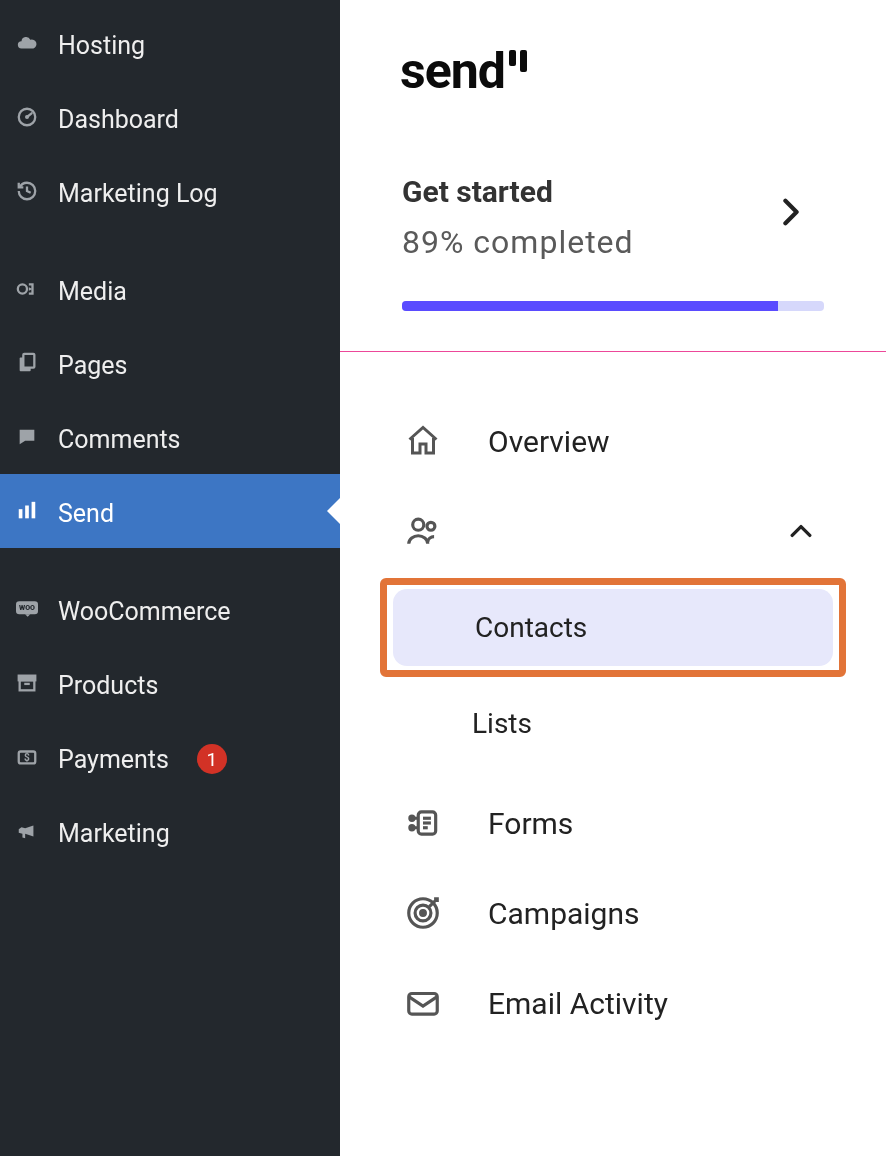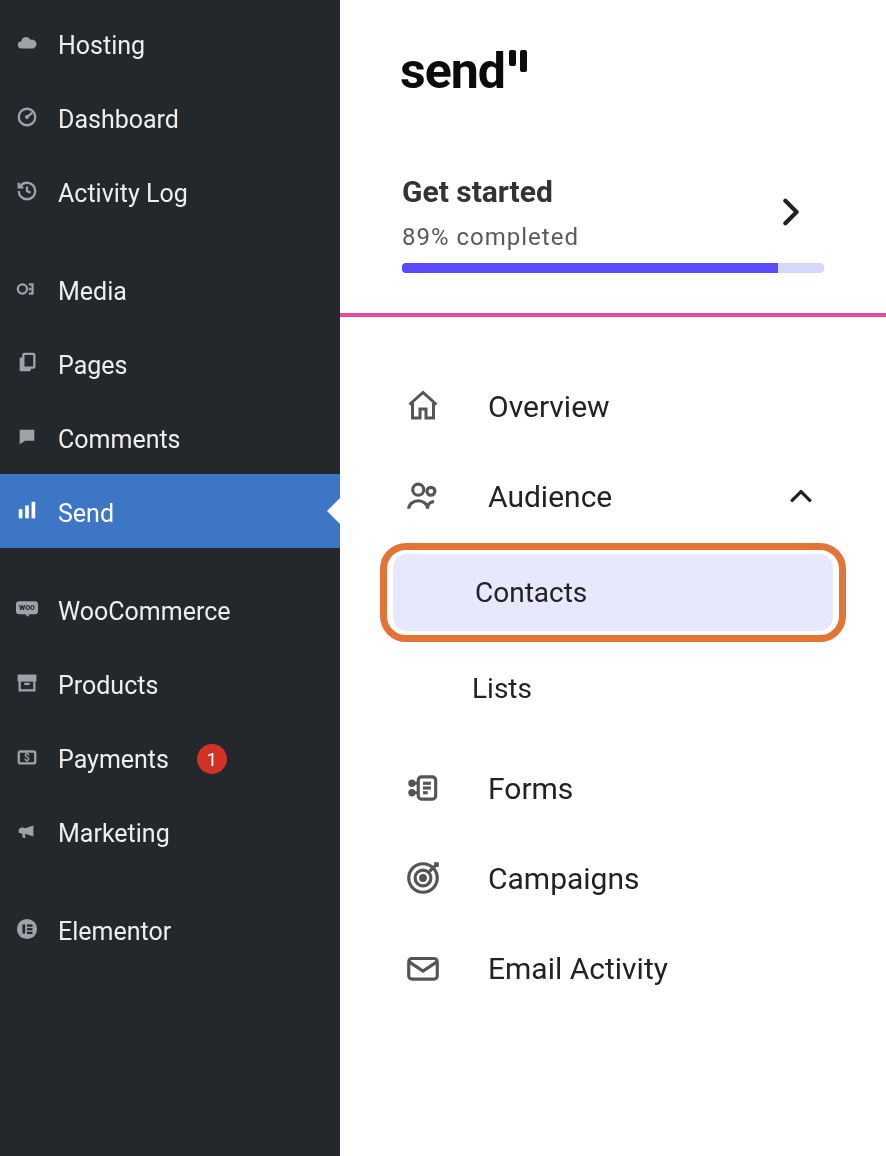--- a/index.html
+++ b/index.html
@@ -88,34 +88,34 @@
     align-items: flex-start;
   }
   .send-logo .ticks { display:inline-flex; gap:4px; margin-left:4px; margin-top:8px;}
   .send-logo .ticks span {
     width: 7px; height: 22px; background:#0b0b0b; border-radius:2px;
   }
   .send-logo .ticks span:nth-child(1){height:16px;}
 
   .started-block {
     padding: 40px 62px 40px 62px;
-    border-bottom: 4px solid #ec4899;
+    border-bottom: 1px solid #ec4899;
     position: relative;
   }
   .started-title {
     font-size: 30px;
     font-weight: 700;
     color: #333;
     margin-bottom: 14px;
   }
   .started-sub {
-    font-size: 24px;
+    font-size: 32px;
     color: #5a5a5a;
     letter-spacing: 1px;
-    margin-bottom: 12px;
+    margin-bottom: 40px;
   }
   .started-chevron {
     position: absolute;
     right: 86px;
     top: 64px;
     color: #222;
   }
   .progress-track {
     height: 10px;
     width: 100%;
@@ -161,21 +161,21 @@
     padding: 22px 20px 22px 82px;
     border-radius: 14px;
     cursor: pointer;
     margin: 6px 4px;
   }
   .sub-item.selected {
     background: #e7e8fb;
   }
   .highlight-ring {
     border: 7px solid #e27438;
-    border-radius: 26px;
+    border-radius: 6px;
     padding: 4px 6px;
     margin: 2px -6px 8px -6px;
   }
   .highlight-ring .sub-item { margin: 0; }
 
   svg { display:block; }
 </style>
 </head>
 <body>
 
@@ -202,21 +202,21 @@
   </div>
 
   <div class="wp-item">
     <span class="icon">
       <svg width="30" height="30" viewBox="0 0 24 24" fill="none" stroke="currentColor" stroke-width="2.5">
           <path d="M3 12a9 9 0 109-9 9 9 0 00-8 5"></path>
           <polyline points="3 3 3 8 8 8"></polyline>
           <polyline points="12 7 12 12 16 14"></polyline>
         </svg>
     </span>
-    <span>Activity Log</span>
+    <span>Marketing Log</span>
   </div>
 
   <div class="wp-sep"></div>
 
 
   <div class="wp-item">
     <span class="icon">
       <svg width="30" height="30" viewBox="0 0 24 24" fill="currentColor">
           <circle cx="7" cy="12" r="5" fill="none" stroke="currentColor" stroke-width="2.5"></circle>
           <path d="M14 7h4v10h-4" fill="none" stroke="currentColor" stroke-width="2.5"></path>
@@ -296,32 +296,20 @@
     <span class="icon">
       <svg width="30" height="30" viewBox="0 0 24 24" fill="currentColor">
           <path d="M3 10v4l4 1v4l3 1v-5l9 3V6l-9 3-4-1-3 2z"></path>
         </svg>
     </span>
     <span>Marketing</span>
   </div>
 
   <div class="wp-sep"></div>
 
-  <div class="wp-item">
-    <span class="icon">
-      <svg width="30" height="30" viewBox="0 0 24 24">
-          <circle cx="12" cy="12" r="11" fill="#9ea3a8"></circle>
-          <rect x="7" y="7" width="3" height="10" fill="#23282d"></rect>
-          <rect x="12" y="7" width="6" height="2.5" fill="#23282d"></rect>
-          <rect x="12" y="11" width="6" height="2.5" fill="#23282d"></rect>
-          <rect x="12" y="15" width="6" height="2.5" fill="#23282d"></rect>
-        </svg>
-    </span>
-    <span>Elementor</span>
-  </div>
 </div>
 
 <div class="send-panel">
 
   <div class="send-header">
     <div class="send-logo">
       <span>send</span>
       <span class="ticks">
           <span></span>
           <span></span>
@@ -356,21 +344,20 @@
 
     <div class="nav-item">
       <span class="nicon">
         <svg width="38" height="38" viewBox="0 0 24 24" fill="none" stroke="currentColor" stroke-width="2">
             <circle cx="9" cy="8" r="3.5"></circle>
             <path d="M3 20c0-3 3-5 6-5s6 2 6 5"></path>
             <circle cx="17" cy="9" r="2.5"></circle>
             <path d="M15 19c0-2 2-3.5 4-3.5"></path>
           </svg>
       </span>
-      <span>Audience</span>
       <span class="nav-chevron">
         <svg width="22" height="14" viewBox="0 0 20 12" fill="none" stroke="currentColor" stroke-width="3" stroke-linecap="round" stroke-linejoin="round">
             <polyline points="2 10 10 2 18 10"></polyline>
           </svg>
       </span>
     </div>
 
     <div class="sub-wrap">
       <div class="highlight-ring">
         <div class="sub-item selected">

